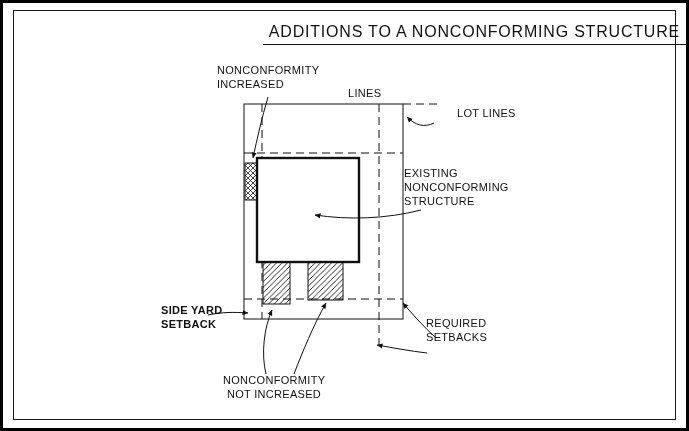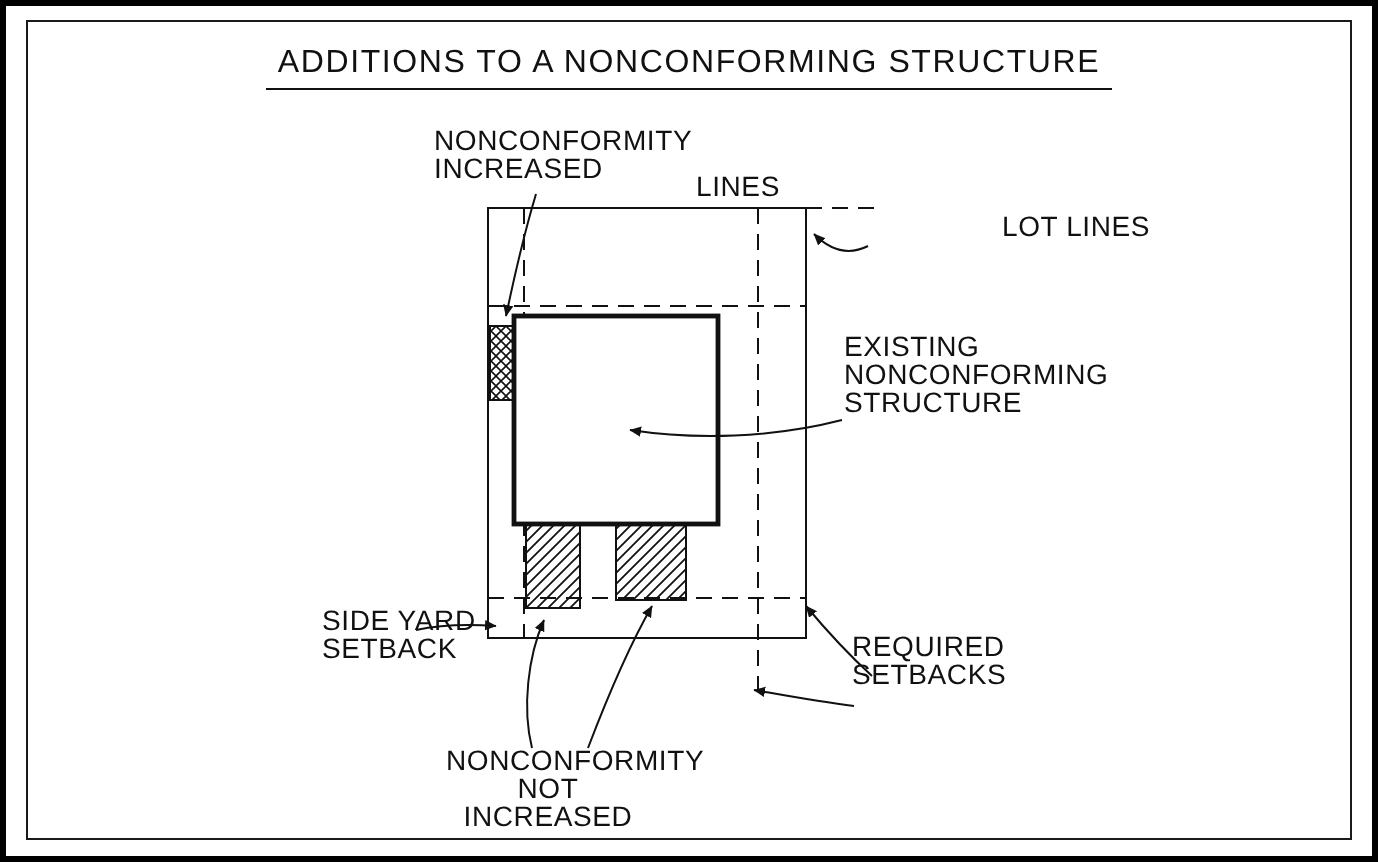--- a/index.html
+++ b/index.html
@@ -14,38 +14,38 @@
     overflow: hidden;
   }
   .frame {
     position: absolute;
     left: 10px; top: 7px; right: 10px; bottom: 8px;
     border: 1px solid #1a1a1a;
   }
   .title-wrap {
     position: absolute;
     left: 0; top: 20px; width: 100%;
-    text-align: center;
+    text-align: right;
   }
   .title {
     display: inline-block;
     font-size: 16px;
     letter-spacing: 0.8px;
     color: #111111;
     border-bottom: 1.5px solid #111111;
     padding: 0 6px 3px 6px;
   }
   svg.diagram {
     position: absolute;
     left: 0; top: 0;
     width: 683px; height: 425px;
   }
   .lbl {
     position: absolute;
-    font-size: 14px;
+    font-size: 11px;
     line-height: 14px;
     letter-spacing: 0.3px;
     color: #111111;
     white-space: pre-line;
   }
   .lbl.center { text-align: center; }
 </style>
 </head>
 <body>
 
@@ -94,27 +94,27 @@
     <path d="M424,350 C407,348 391,345 374,342" fill="none" stroke="#111111" stroke-width="1" marker-end="url(#arr)"></path>
     <path d="M263,371 C258,351 261,325 269,307" fill="none" stroke="#111111" stroke-width="1" marker-end="url(#arr)"></path>
     <path d="M291,371 C299,350 311,321 323,300" fill="none" stroke="#111111" stroke-width="1" marker-end="url(#arr)"></path>
   </svg>
 
   <div class="lbl" style="left:214px; top:60px;">NONCONFORMITY
 INCREASED</div>
 
   <div class="lbl" style="left:345px; top:83px;">LINES</div>
 
-  <div class="lbl" style="left:450px; top:103px;padding-left:48px;">LOT LINES</div>
+  <div class="lbl" style="left:406px; top:103px;padding-left:48px;">LOT LINES</div>
 
-  <div class="lbl" style="left:419px; top:163px;">EXISTING
+  <div class="lbl" style="left:401px; top:163px;">EXISTING
 NONCONFORMING
 STRUCTURE</div>
 
-  <div class="lbl" style="left:158px; top:300px;">SIDE YARD
+  <div class="lbl" style="left:158px; top:300px;font-weight:bold;">SIDE YARD
 SETBACK</div>
 
   <div class="lbl" style="left:423px; top:313px;">REQUIRED
 SETBACKS</div>
 
   <div class="lbl center" style="left:220px; top:370px; width:102px;">NONCONFORMITY
 NOT INCREASED</div>
 
 </div>
 

